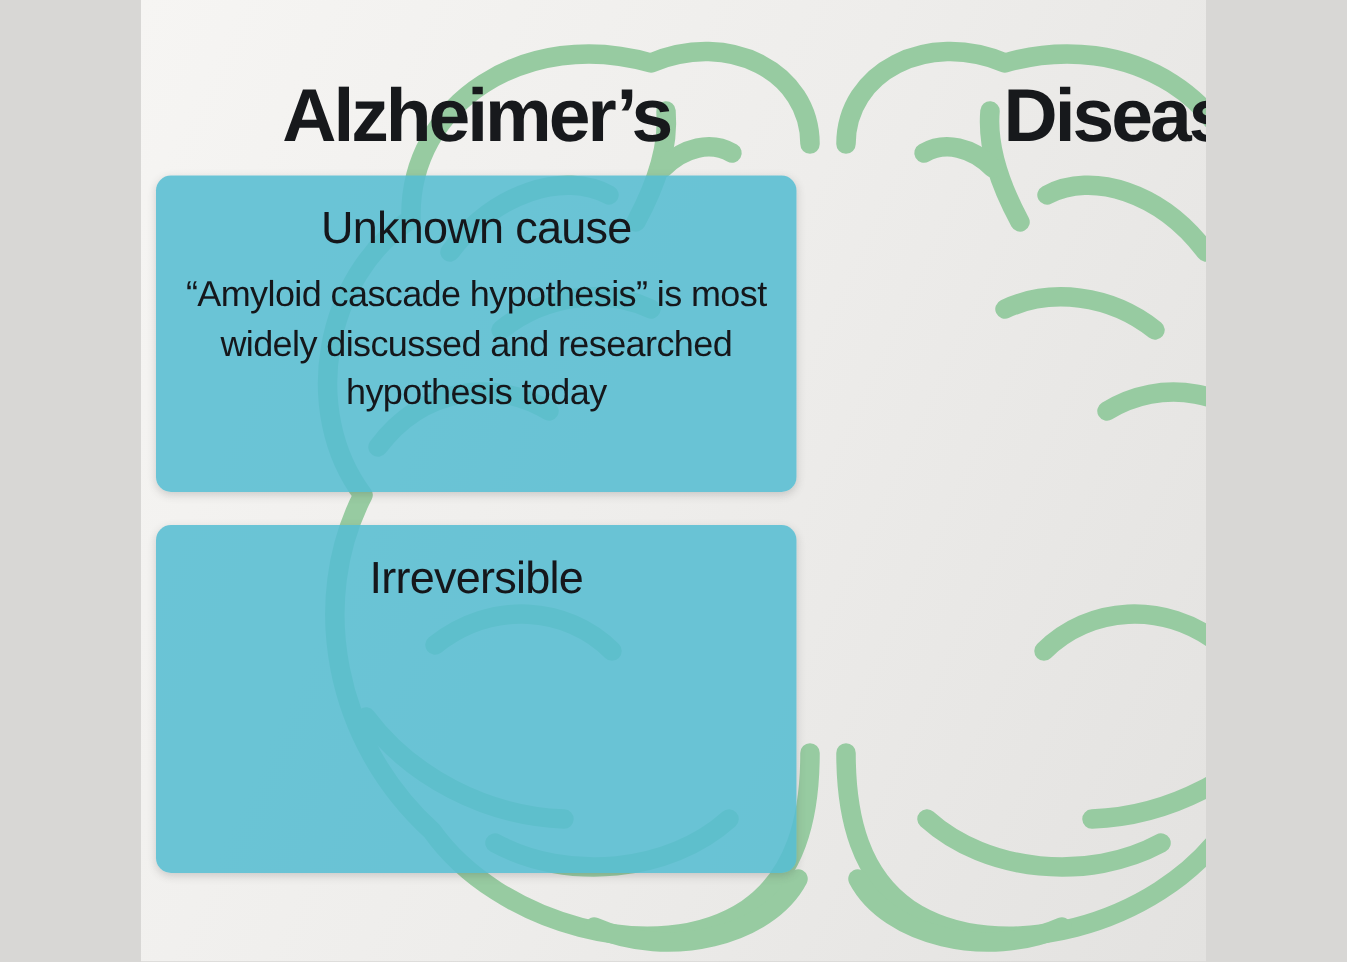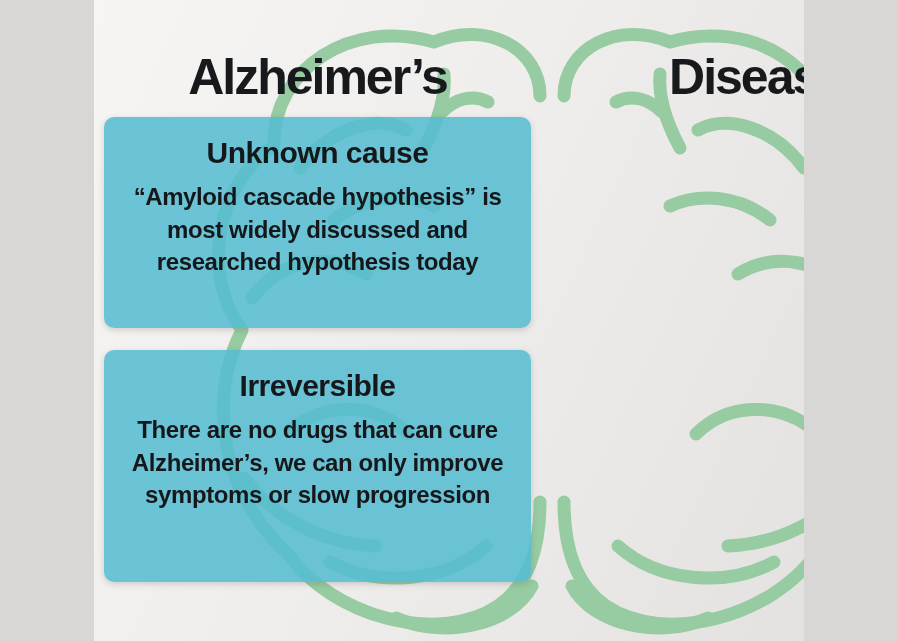--- a/index.html
+++ b/index.html
@@ -26,25 +26,25 @@
   .title-left{left:10px;width:427px;}
   .title-right{left:463px;width:425px;}
   .card{
     position:absolute;z-index:1;
     border-radius:10px;
     box-shadow:0 2px 6px rgba(70,70,70,.22);
     text-align:center;
     padding-top:19px;
   }
   .card h2{
-    margin:0;font-size:30px;font-weight:700;letter-spacing:-.5px;color:#15171b;
+    margin:0;font-size:30px;font-weight:400;letter-spacing:-.5px;color:#15171b;
   }
   .card p{
     margin:11px 0 0;padding:0 13px;
-    font-size:24px;font-weight:700;letter-spacing:-.4px;line-height:1.36;
+    font-size:24px;font-weight:400;letter-spacing:-.4px;line-height:1.36;
     color:#15171b;
   }
   .card-a1{left:10px; top:117px;width:427px;height:211px;}
   .card-d1{left:463px;top:115px;width:425px;height:210px;}
   .card-a2{left:10px; top:350px;width:427px;height:232px;text-align:center;}
   .card-d2{left:463px;top:347px;width:425px;height:231px;}
 </style>
 </head>
 <body>
 
@@ -77,17 +77,16 @@
   <div class="title title-right">Diseases</div>
 
   <div class="card card-a1" style="background: rgba(86, 189, 210, 0.88);">
     <h2>Unknown cause</h2>
     <p>“Amyloid cascade hypothesis” is most widely discussed and researched hypothesis today</p>
   </div>
 
 
   <div class="card card-a2" style="background: rgba(86, 189, 210, 0.88);">
     <h2>Irreversible</h2>
-    <p>There are no drugs that can cure Alzheimer’s, we can only improve symptoms or slow progression</p>
   </div>
 
 
 </div>
 
 </body></html>

